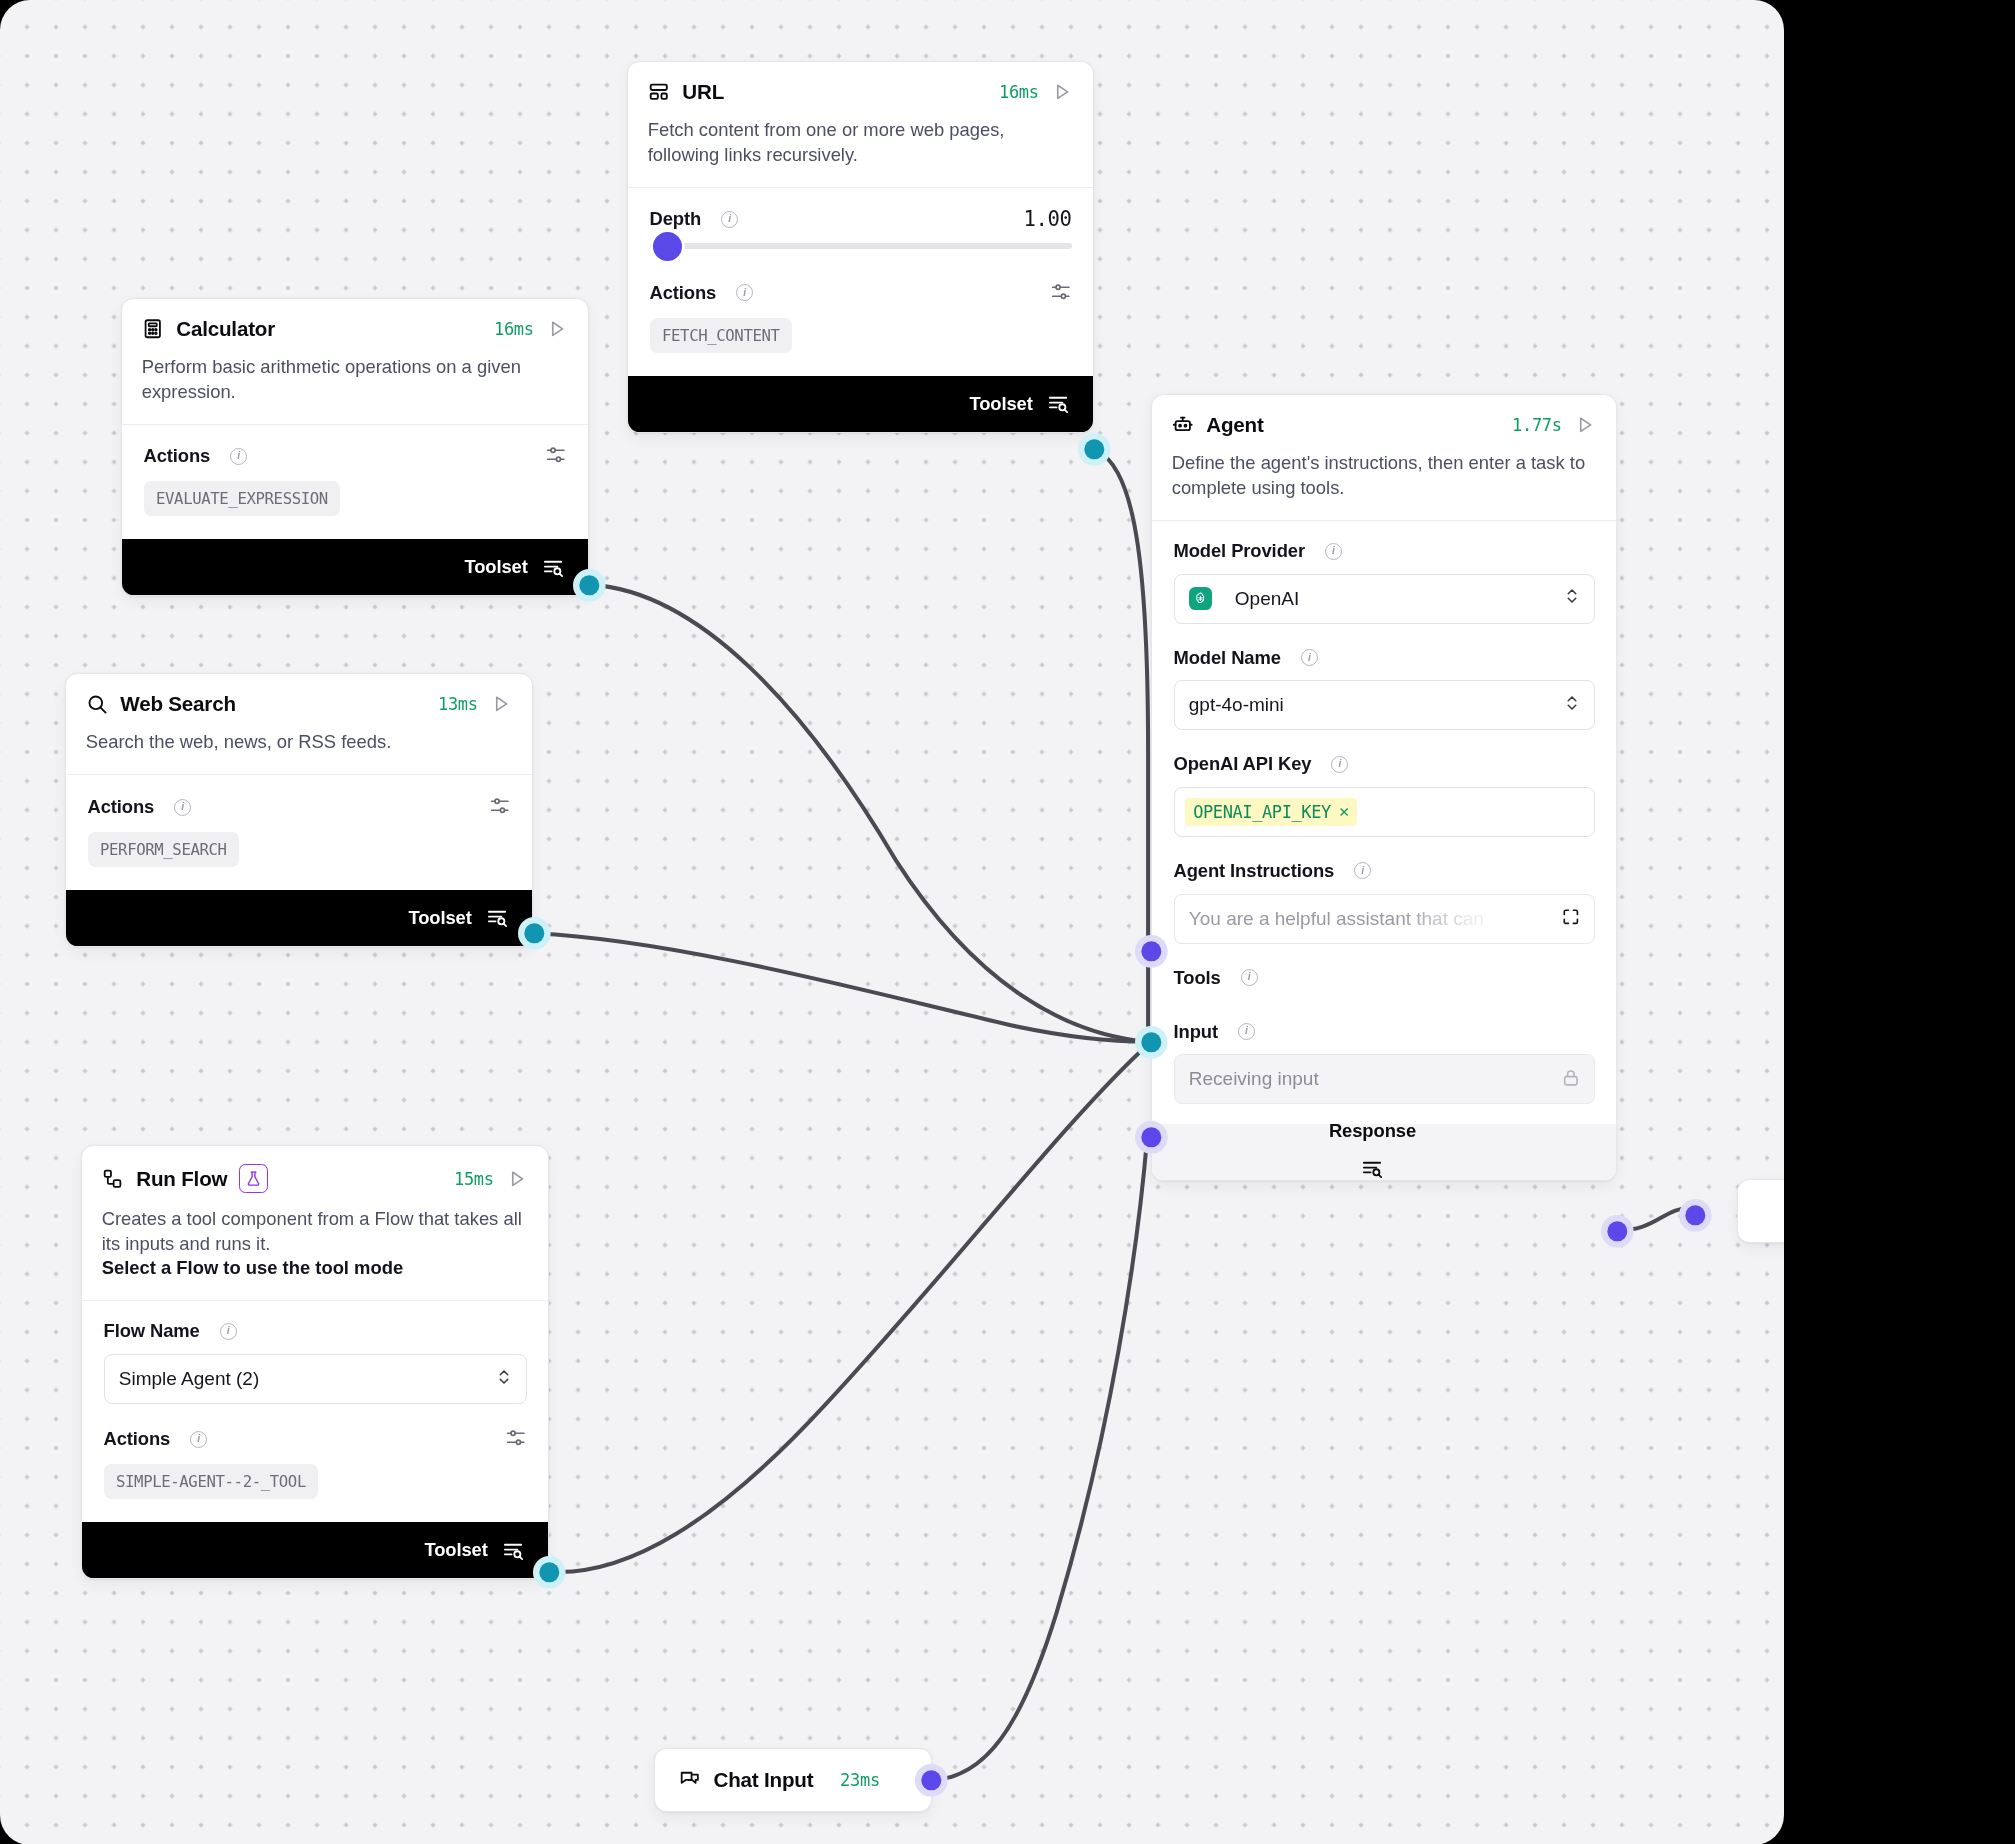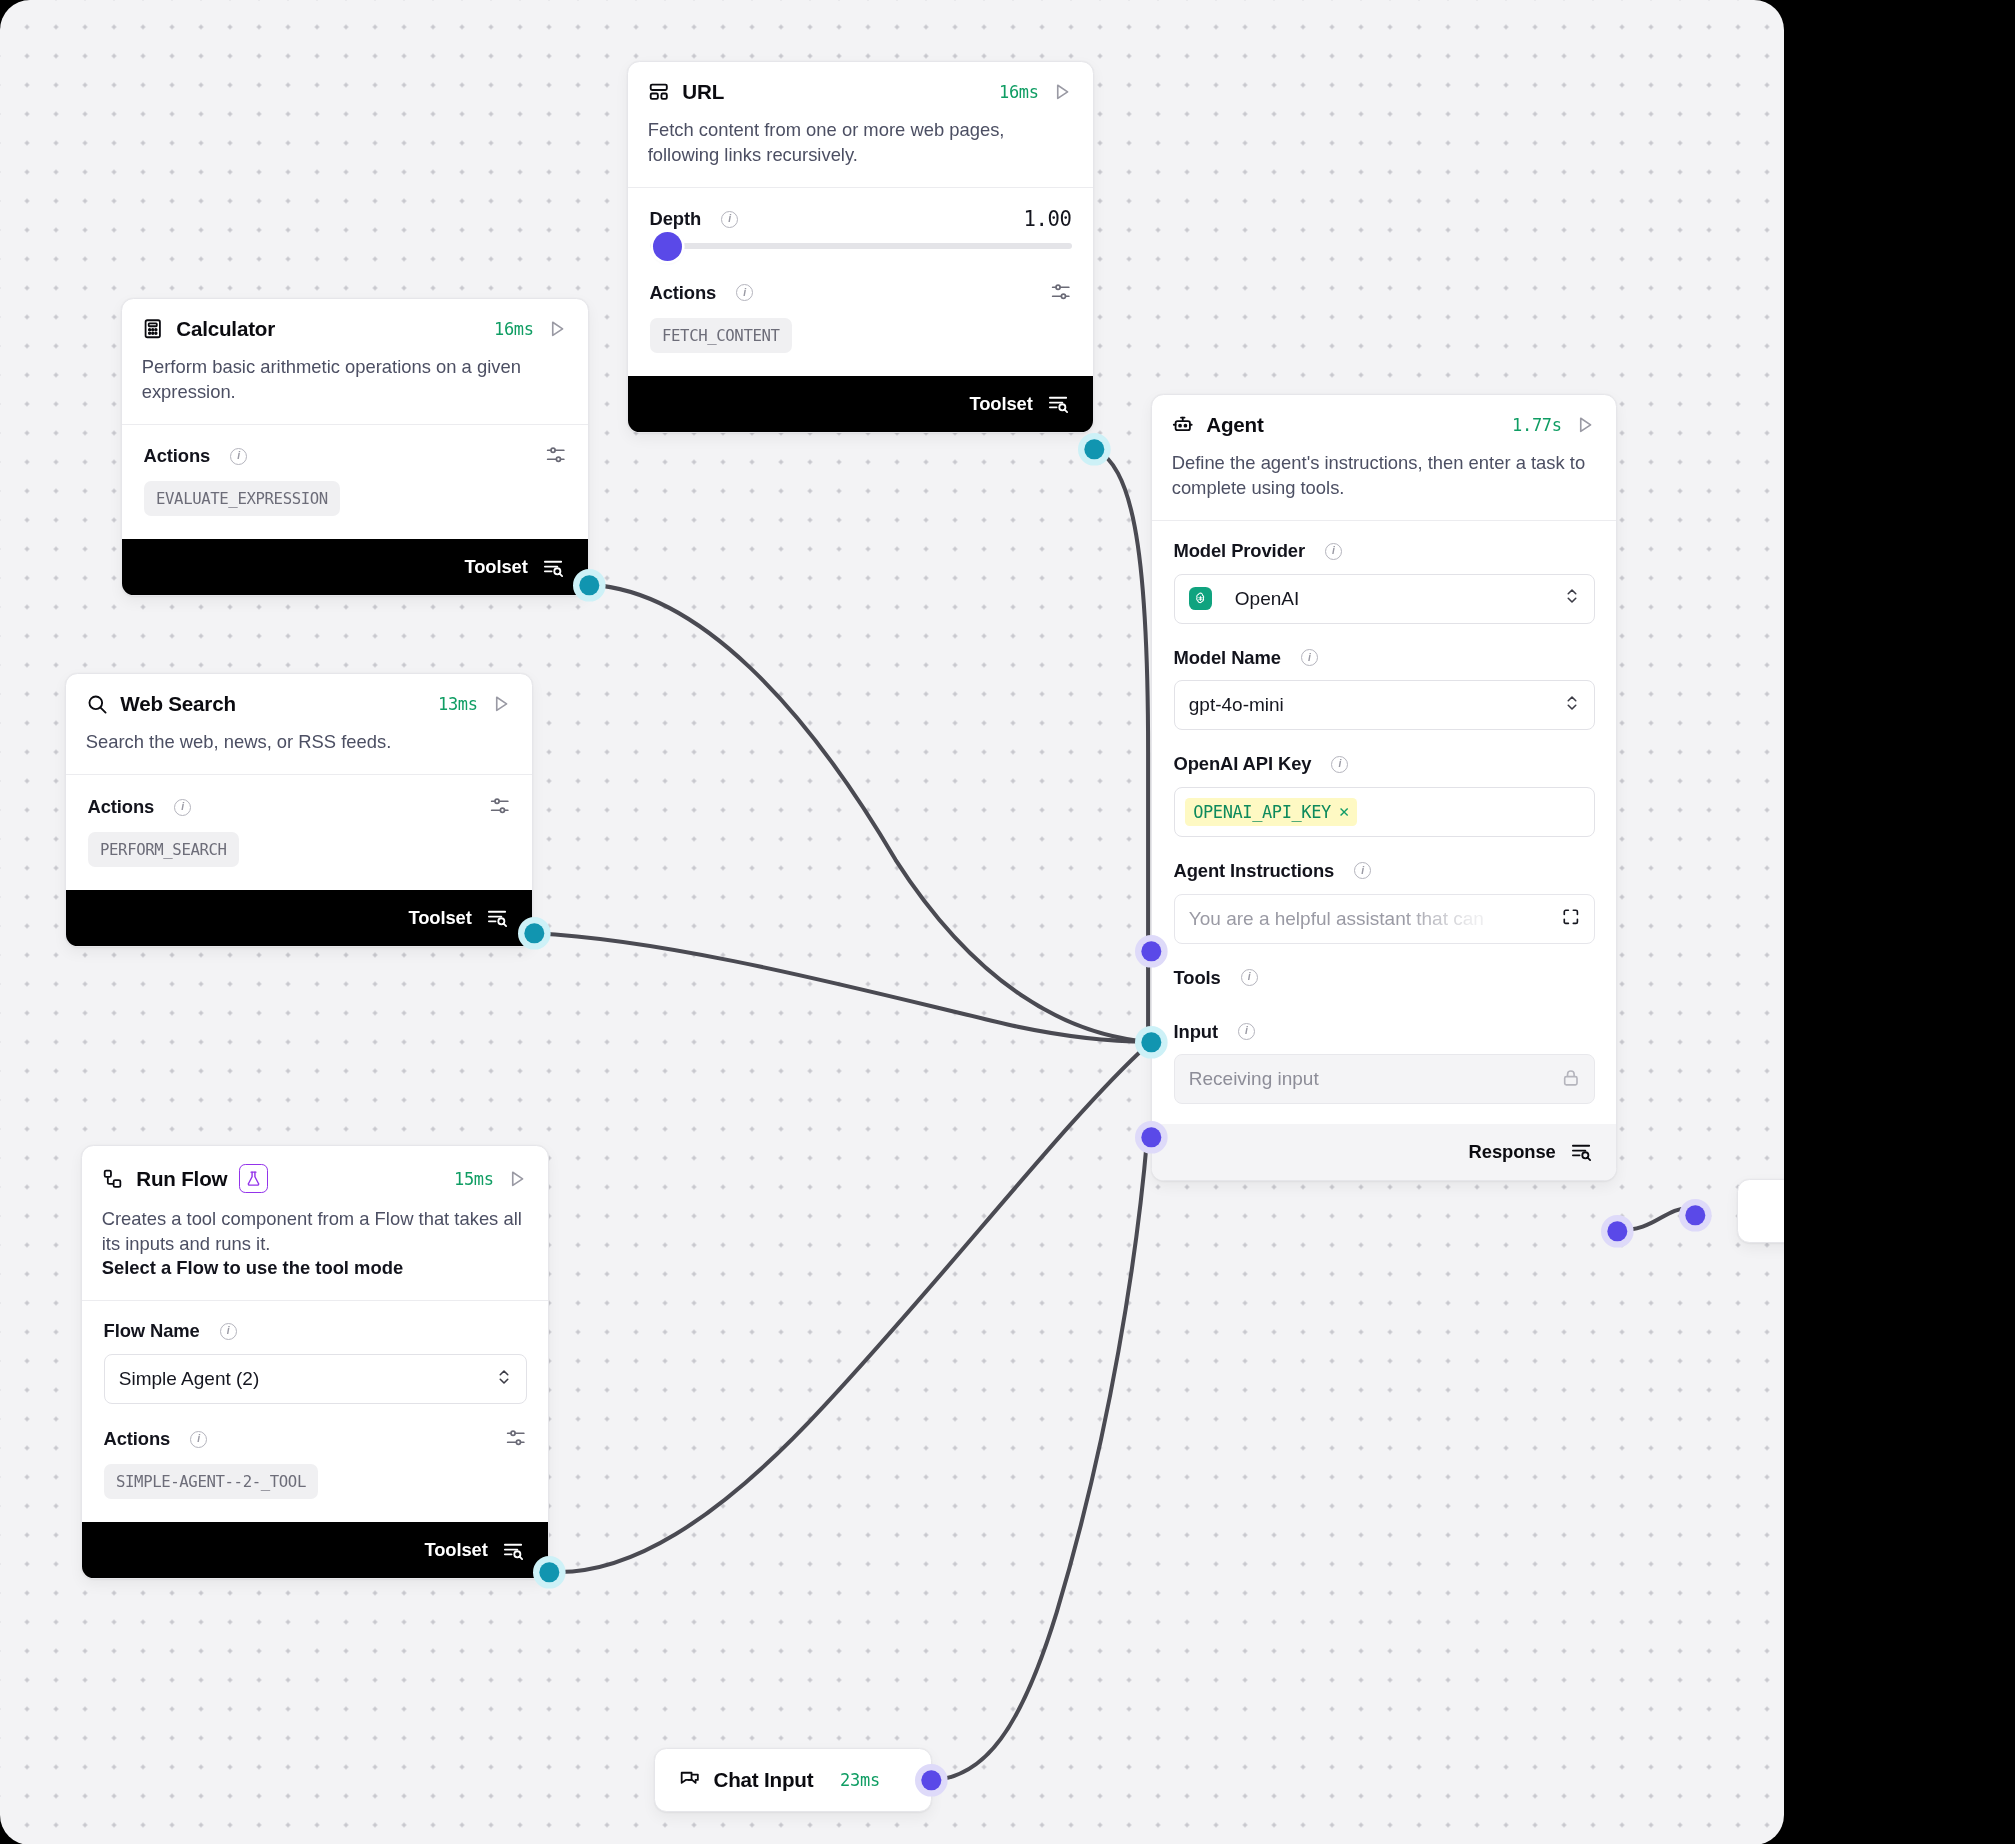--- a/index.html
+++ b/index.html
@@ -77,21 +77,21 @@
   .slider-track{position:absolute;left:0;right:0;height:6.3px;border-radius:3.6px;background:#e4e4e8;}
   .slider-thumb{position:absolute;left:3.6px;width:29px;height:29px;border-radius:50%;background:#5a49e8;box-shadow:0 0 0 2.7px #fff,0 0.9px 3.6px rgba(0,0,0,.2);}
   .slider-val{font-family:"DejaVu Sans Mono",monospace;font-size:20.6px;color:#15161f;letter-spacing:-0.4px;}
 
   .footer{
     height:56px;background:#000;display:flex;align-items:center;justify-content:flex-end;
     gap:14.3px;padding:0 23px 0 0;
   }
   .footer .ftext{font-size:18.4px;font-weight:600;color:#fff;letter-spacing:-0.1px;}
   .footer .ficon{color:#fff;display:flex;align-items:center;}
-  .footer.light{background:#f4f4f6;}
+  .footer.light{background:#f4f4f6;flex-direction:column;}
   .footer.light .ftext{color:#0b0b10;font-weight:700;}
   .footer.light .ficon{color:#0b0b10;}
 
   .simple-node{
     position:absolute;background:#fff;border:0.9px solid #e6e6ea;border-radius:12.5px;
     box-shadow:0 0.9px 1.8px rgba(16,17,26,.05),0 5.4px 14.3px rgba(16,17,26,.05);
     display:flex;align-items:center;gap:12.5px;padding:0 23px;box-sizing:border-box;
   }
   .simple-node .ntitle{font-size:20.6px;}
   .simple-node .ntime{margin-left:14.3px;}

